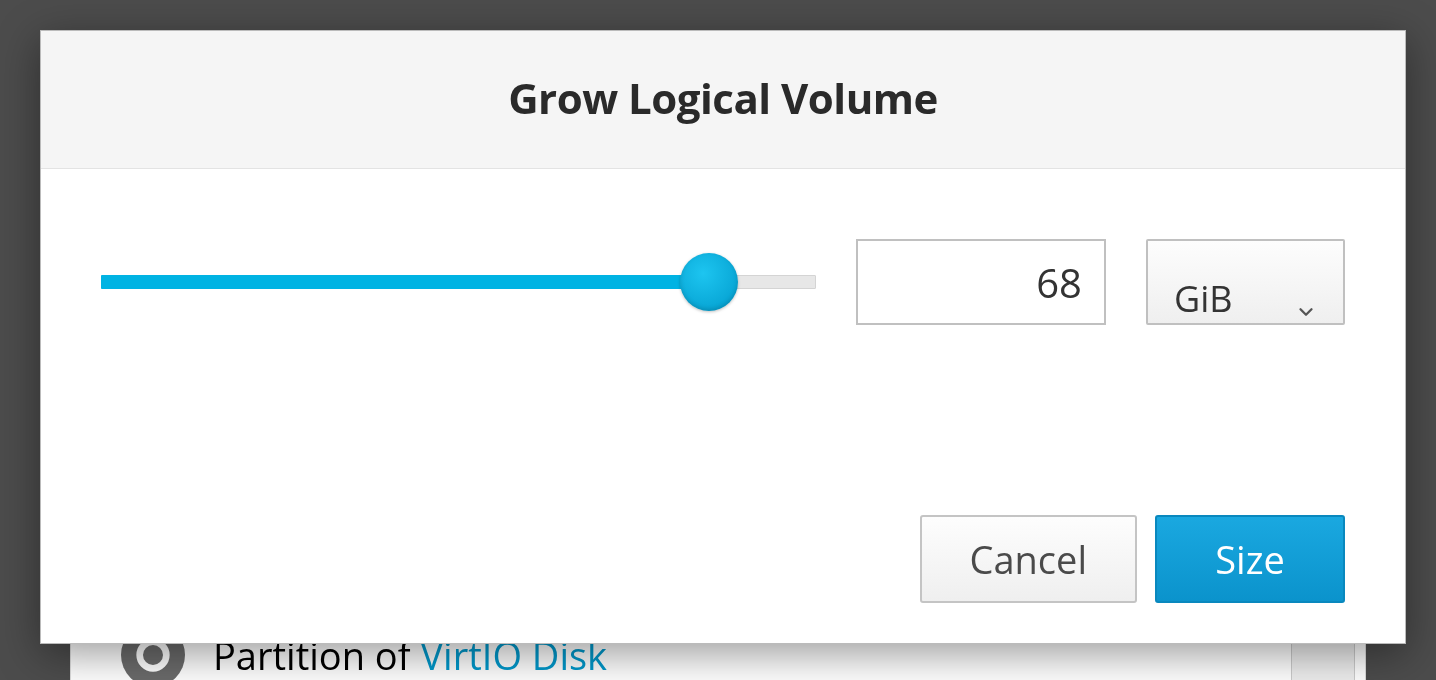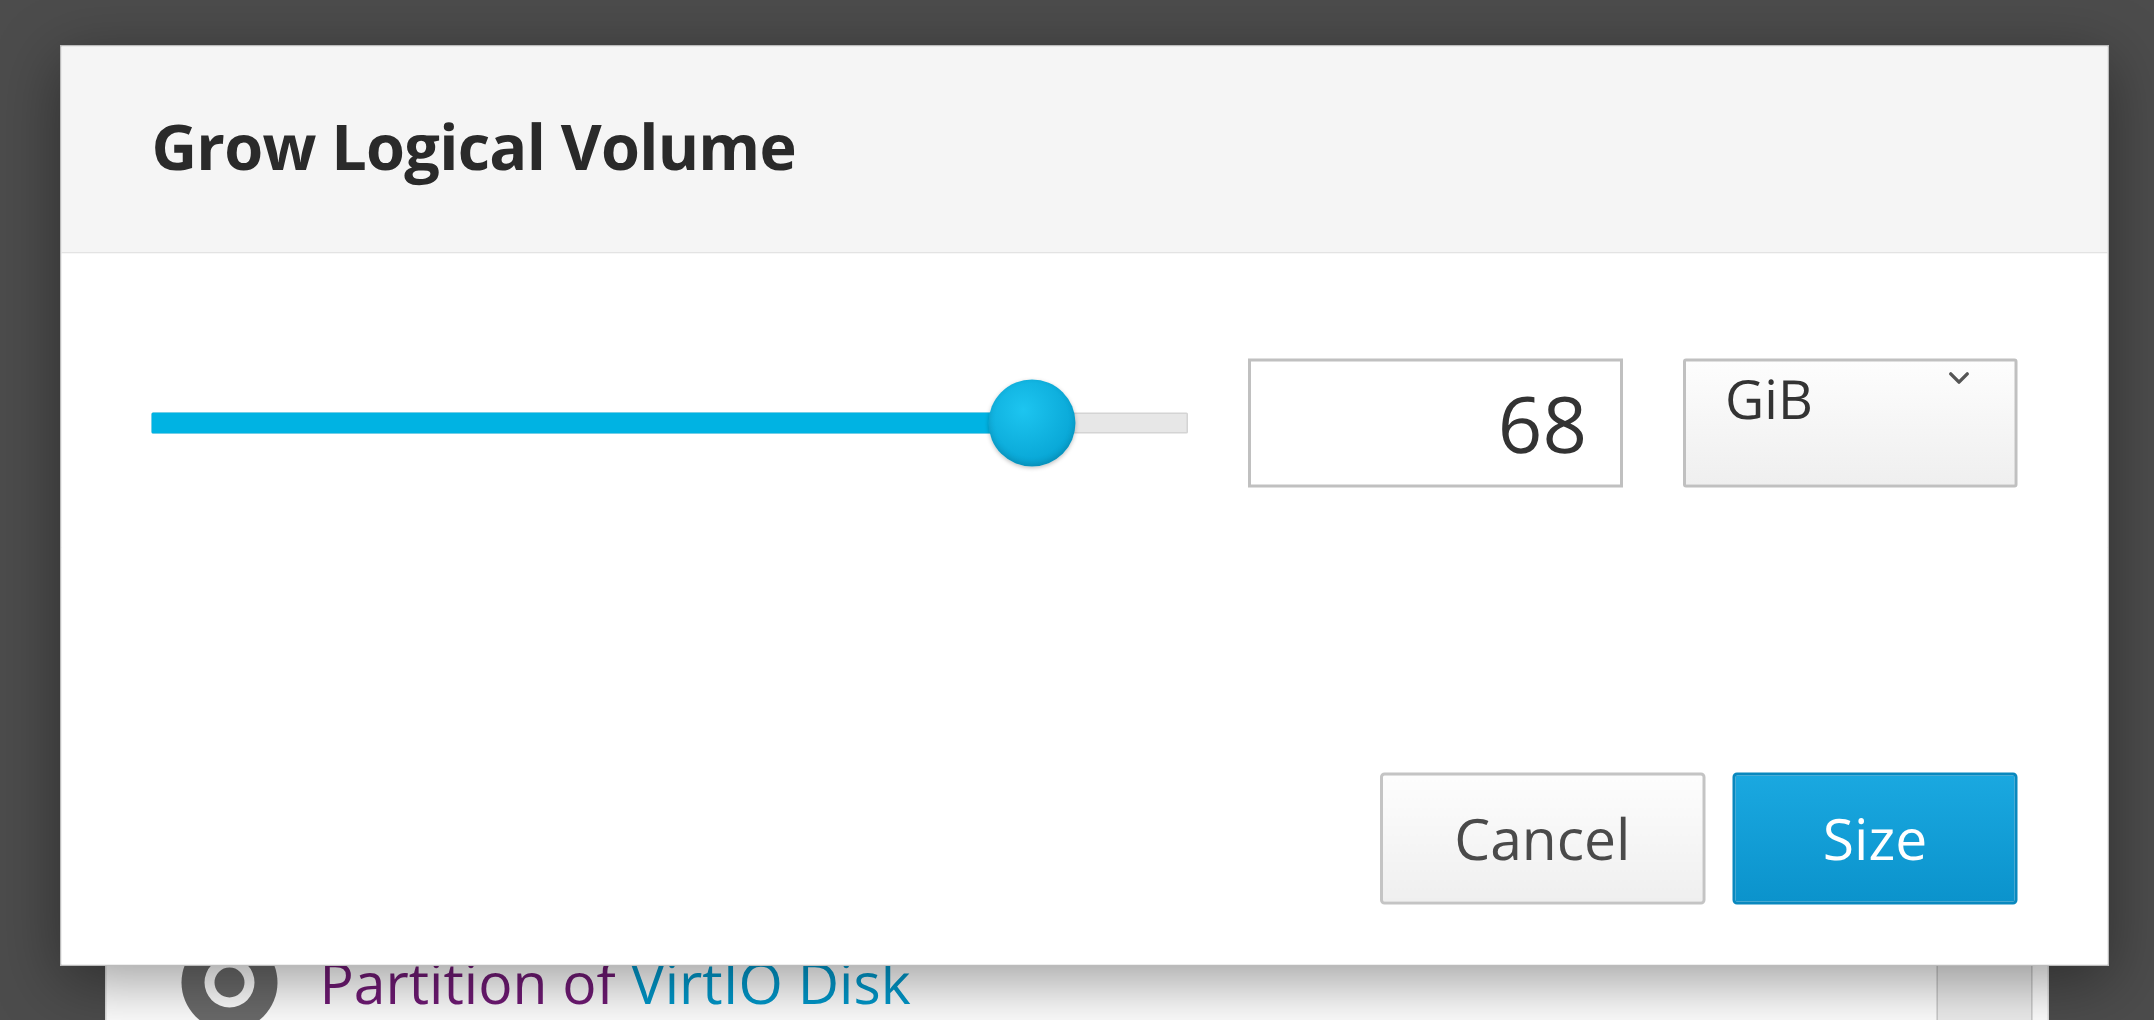--- a/index.html
+++ b/index.html
@@ -40,21 +40,21 @@
       height: 64px;
       margin-right: 28px;
       border-radius: 50%;
       background: #6b6b6b;
       display: flex;
       align-items: center;
       justify-content: center;
       flex-shrink: 0;
     }
     .bg-row .bg-text {
-      color: #701a75;
+      color: #000000;
     }
     .bg-row .bg-link {
       color: #0099cc;
       margin-left: 10px;
     }
     .bg-row .bg-right-box {
       position: absolute;
       right: 10px;
       width: 64px;
       height: 60px;
@@ -74,20 +74,21 @@
     .modal-header {
       background: #f5f5f5;
       border-bottom: 1px solid #e3e3e3;
       padding: 38px 60px 42px 60px;
     }
     .modal-title {
       font-size: 42px;
       font-weight: 700;
       color: #2a2a2a;
       letter-spacing: -0.5px;
+      text-align: center;
     }
     .modal-body {
       padding: 70px 60px 40px 60px;
       background: #fff;
     }
     .form-row {
       display: flex;
       align-items: center;
       gap: 40px;
     }
@@ -128,34 +129,34 @@
       width: 58px;
       height: 58px;
       background: radial-gradient(circle at 40% 35%, #1dc5f0, #009acb);
       border-radius: 50%;
       box-shadow: inset 0 -2px 4px rgba(0,0,0,0.15), 0 1px 3px rgba(0,0,0,0.25);
     }
     .size-input {
       width: 250px;
       height: 86px;
       border: 2px solid #c0c0c0;
-      font-size: 52px;
+      font-size: 40px;
       text-align: right;
       padding: 0 22px;
       color: #333;
       font-family: inherit;
       background: #fff;
     }
     .unit-select {
-      width: 223px;
+      width: 199px;
       height: 86px;
       border: 2px solid #c0c0c0;
       background: linear-gradient(#fdfdfd, #efefef);
       display: flex;
-      align-items: flex-start;
+      align-items: flex-end;
       justify-content: space-between;
       padding: 0 26px;
       font-size: 36px;
       color: #333;
       cursor: pointer;
       border-radius: 2px;
     }
     .unit-select .unit-text {
       pointer-events: none;
     }

